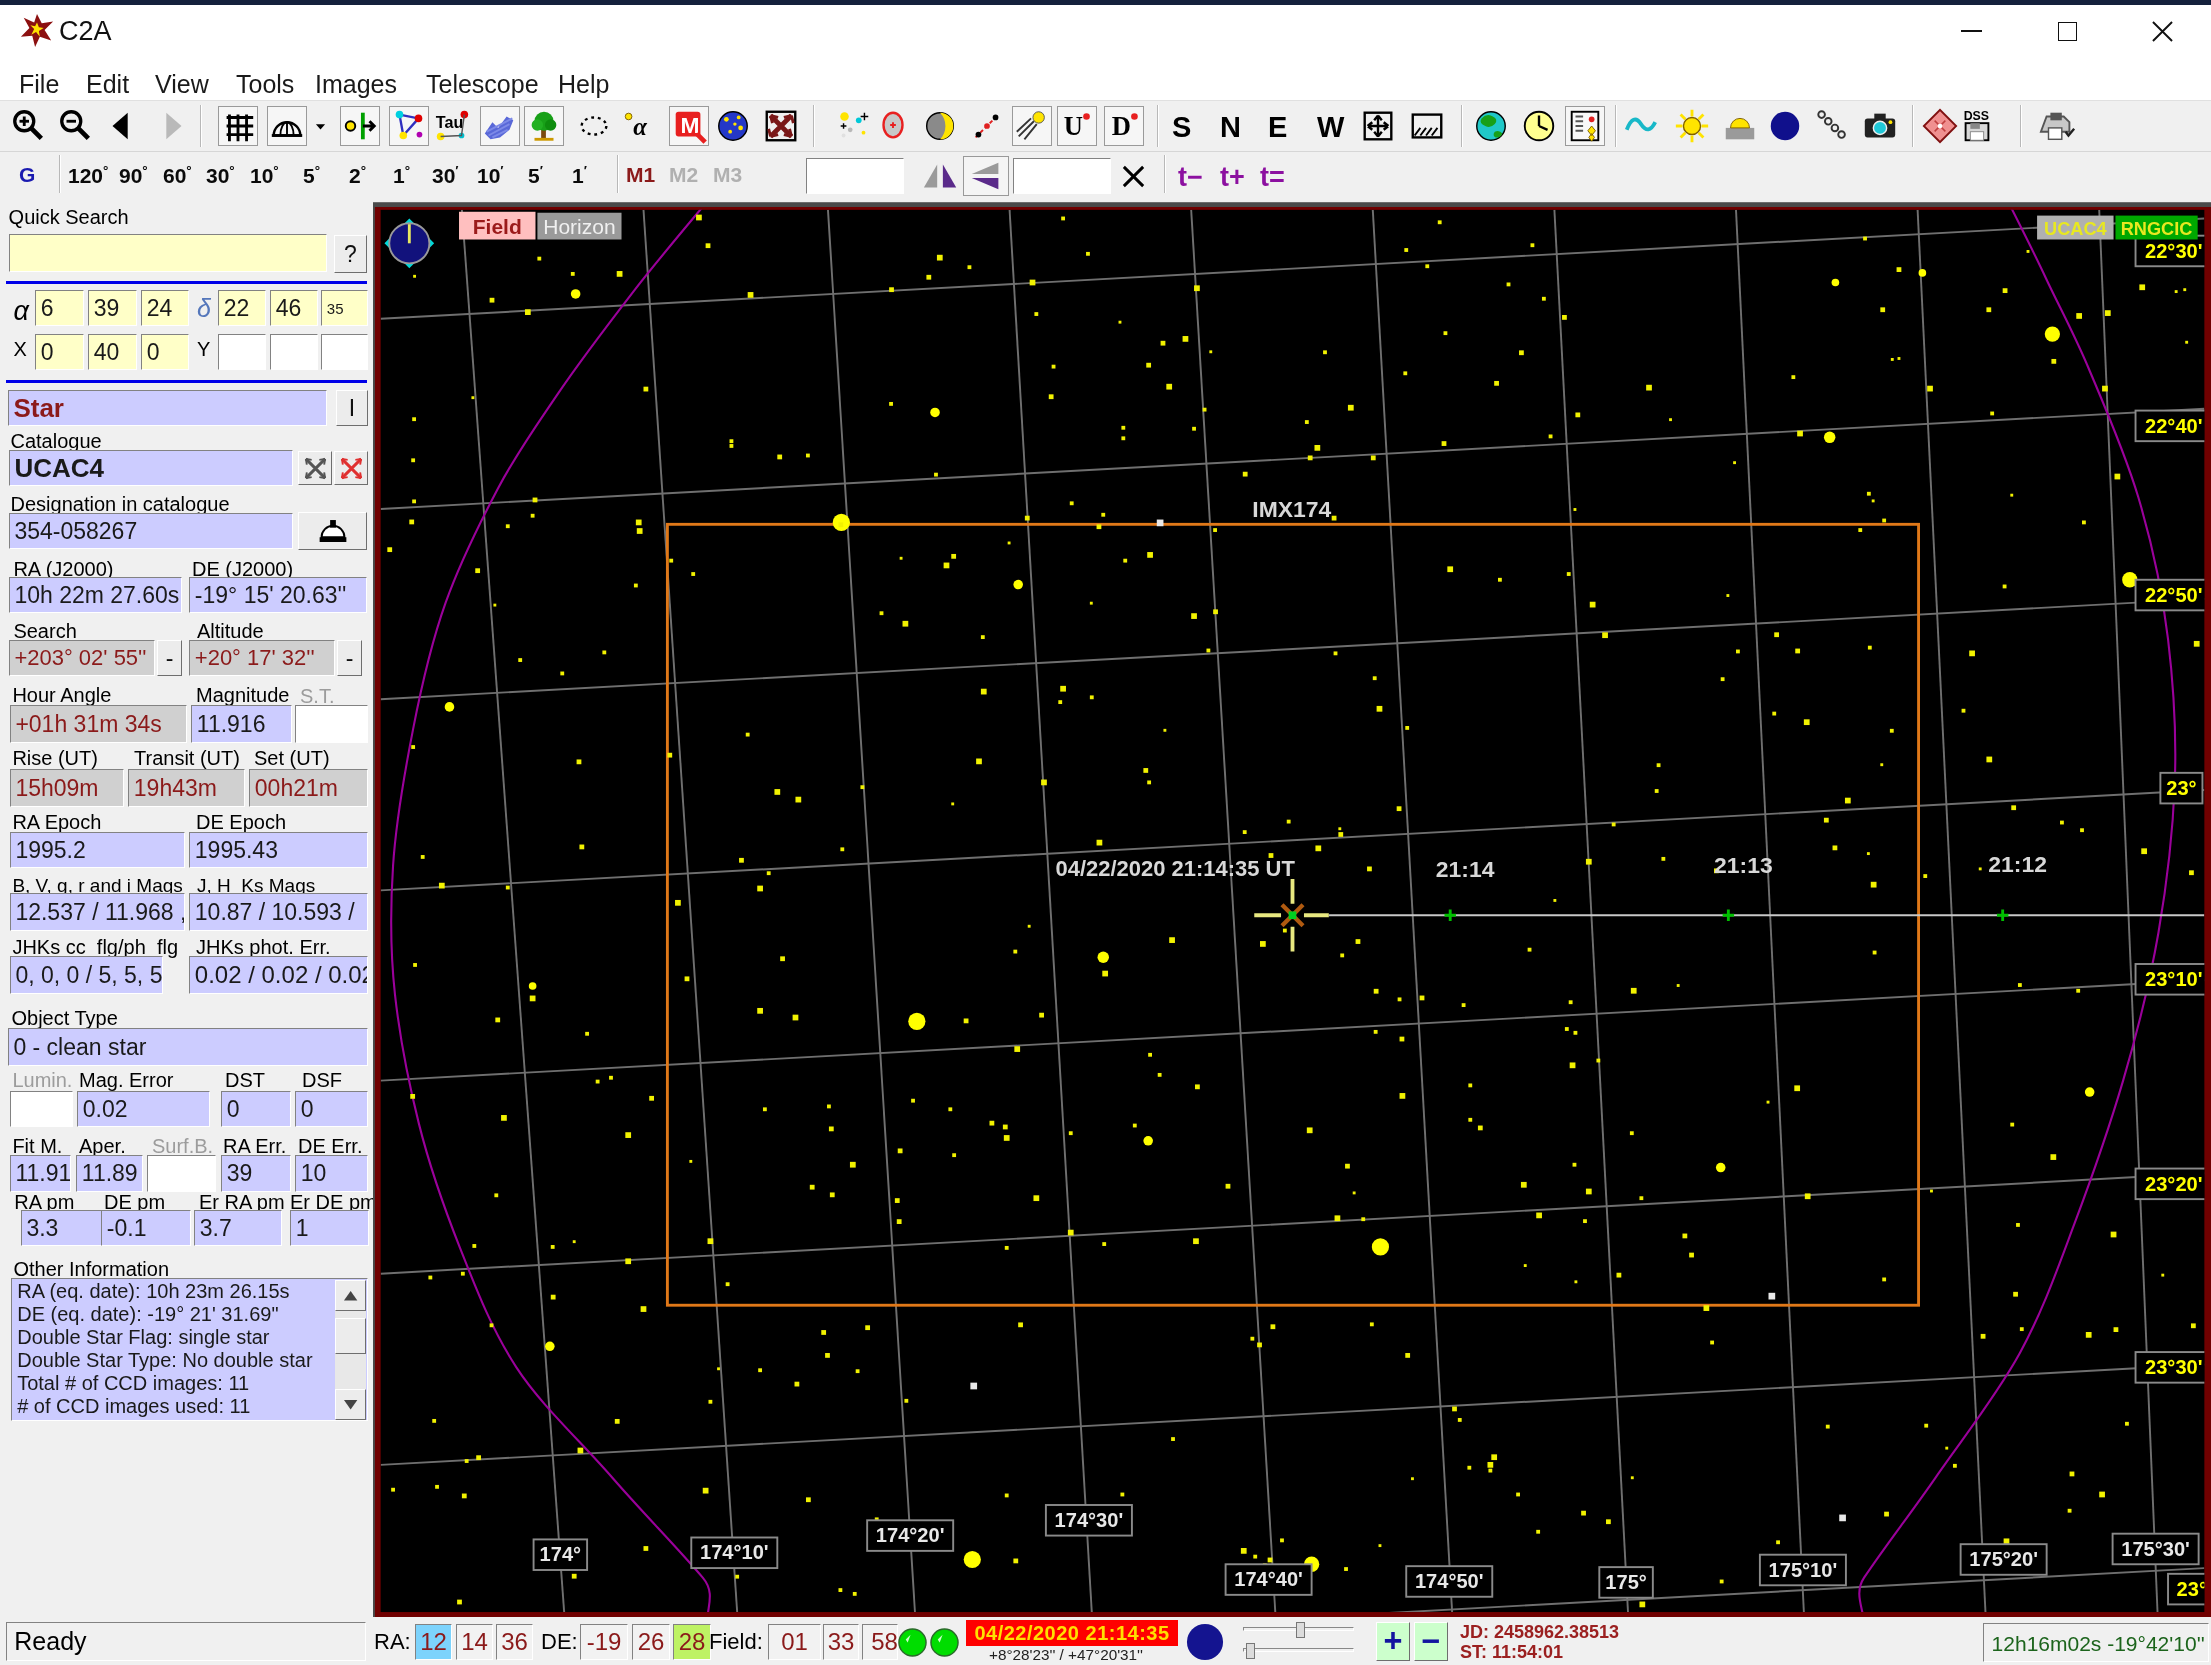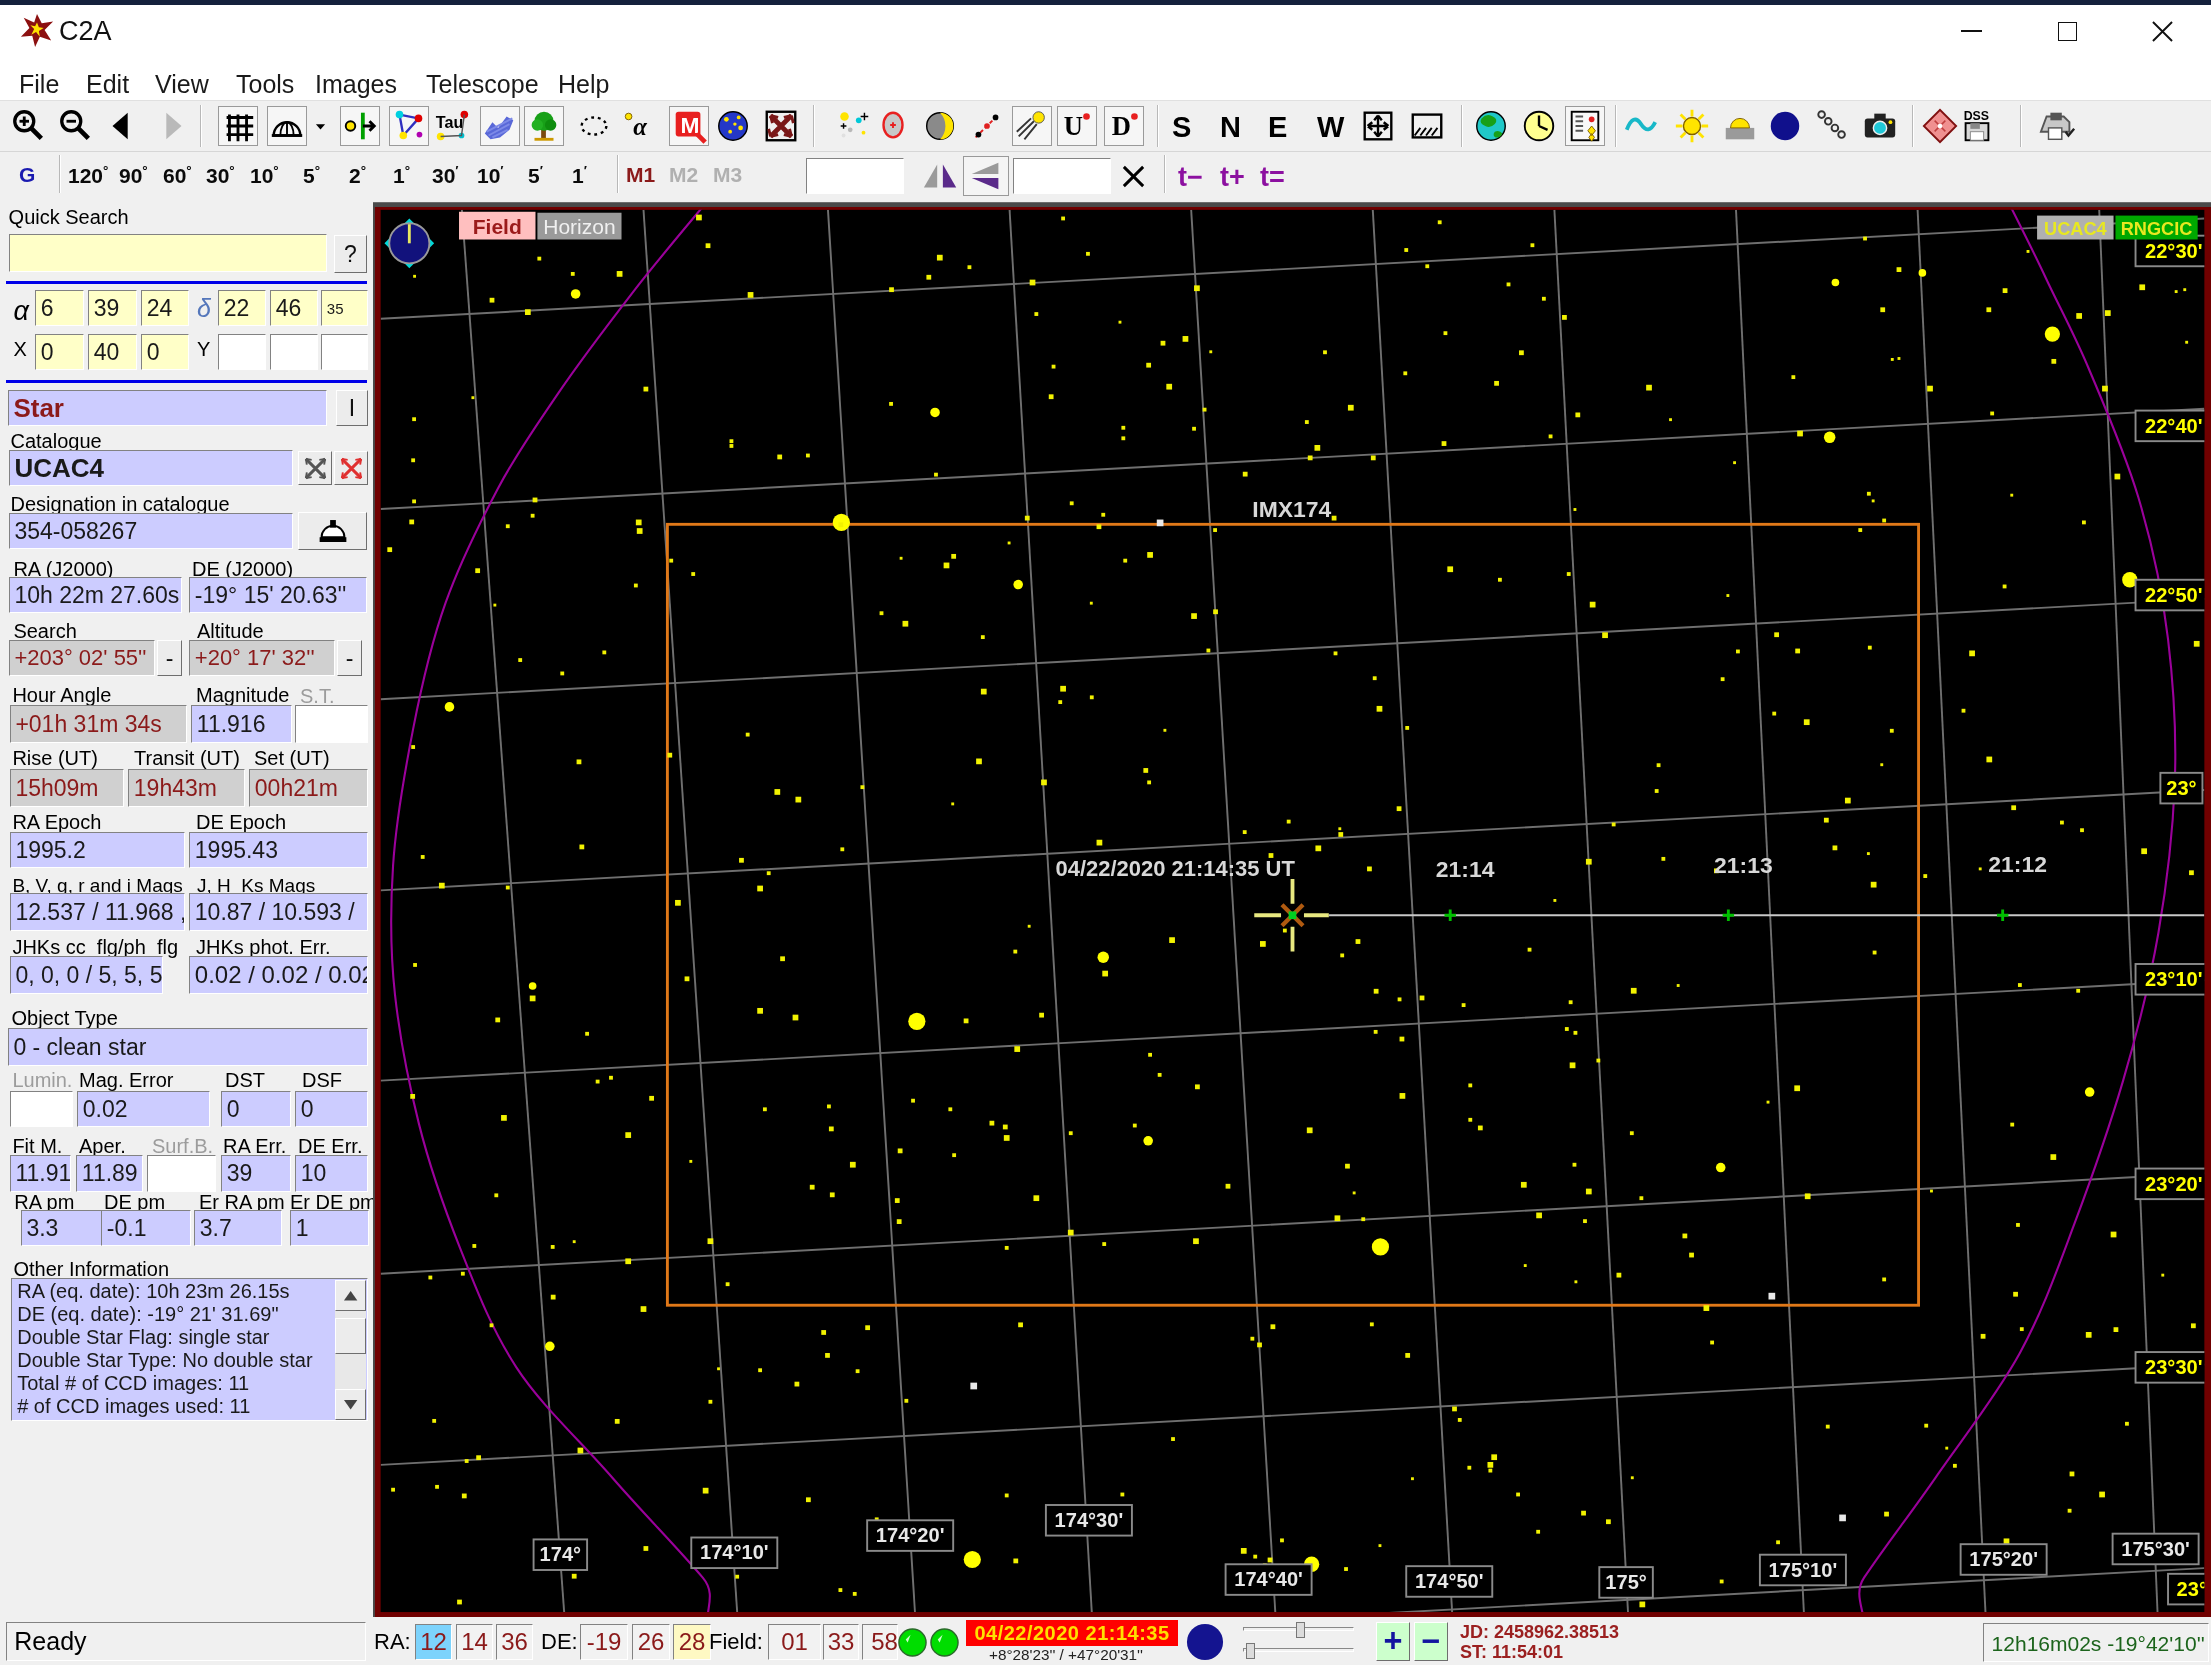--- a/index.html
+++ b/index.html
@@ -933,21 +933,21 @@
     </g>
   </svg>
 <div class="abs" style="left:373px;top:1617px;width:1839px;height:48px;background:#f0f0f0"></div>
 <div class="lbl" style="left:374px;top:1631px;font-size:22px">RA:</div>
 <div class="fld" style="left:415px;top:1624px;width:37px;height:36px;background:#7dd3fc;color:#8b1a1a;font-size:24px;justify-content:center;padding-left:0">12</div>
 <div class="fld" style="left:456px;top:1624px;width:37px;height:36px;background:#f2f2f2;color:#8b1a1a;font-size:24px;justify-content:center;padding-left:0">14</div>
 <div class="fld" style="left:496px;top:1624px;width:37px;height:36px;background:#f2f2f2;color:#8b1a1a;font-size:24px;justify-content:center;padding-left:0">36</div>
 <div class="lbl" style="left:541px;top:1631px;font-size:22px">DE:</div>
 <div class="fld" style="left:580px;top:1624px;width:48px;height:36px;background:#f2f2f2;color:#8b1a1a;font-size:24px;justify-content:center;padding-left:0">-19</div>
 <div class="fld" style="left:632px;top:1624px;width:38px;height:36px;background:#f2f2f2;color:#8b1a1a;font-size:24px;justify-content:center;padding-left:0">26</div>
-<div class="fld" style="left:673px;top:1624px;width:38px;height:36px;background:#fef9c3;color:#8b1a1a;font-size:24px;justify-content:center;padding-left:0">28</div>
+<div class="fld" style="left:673px;top:1624px;width:38px;height:36px;background:#bef264;color:#8b1a1a;font-size:24px;justify-content:center;padding-left:0">28</div>
 <div class="lbl" style="left:709px;top:1631px;font-size:22px">Field:</div>
 <div class="fld" style="left:768px;top:1624px;width:53px;height:36px;background:#f2f2f2;color:#8b1a1a;font-size:24px;justify-content:center;padding-left:0">01</div>
 <div class="fld" style="left:823px;top:1624px;width:36px;height:36px;background:#f2f2f2;color:#8b1a1a;font-size:24px;justify-content:center;padding-left:0">33</div>
 <div class="fld" style="left:862px;top:1624px;width:36px;height:36px;background:#f2f2f2;color:#8b1a1a;font-size:24px;justify-content:center;padding-left:9px">58</div>
 <svg class="abs" style="left:898px;top:1628px" width="29" height="29" viewBox="0 0 30 30">
 <circle cx="15" cy="15" r="14" fill="#00dd00" stroke="#2a6a2a" stroke-width="1.5"></circle>
 <path d="M8 12 L13 7 L10 15 Z" fill="#ccffcc"></path>
   </svg>
 <svg class="abs" style="left:930px;top:1628px" width="29" height="29" viewBox="0 0 30 30">
 <circle cx="15" cy="15" r="14" fill="#00dd00" stroke="#2a6a2a" stroke-width="1.5"></circle>

